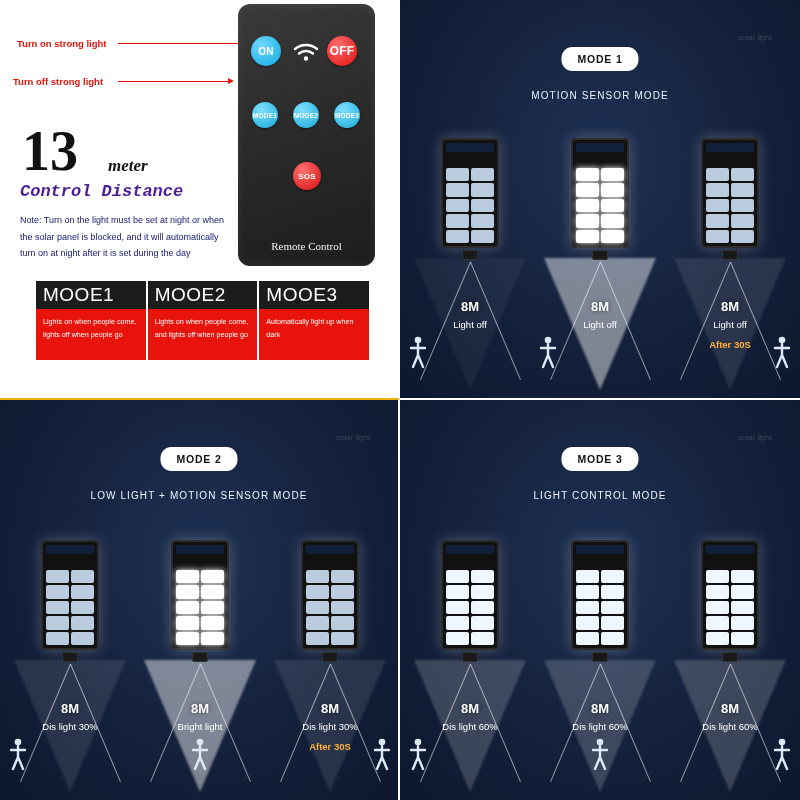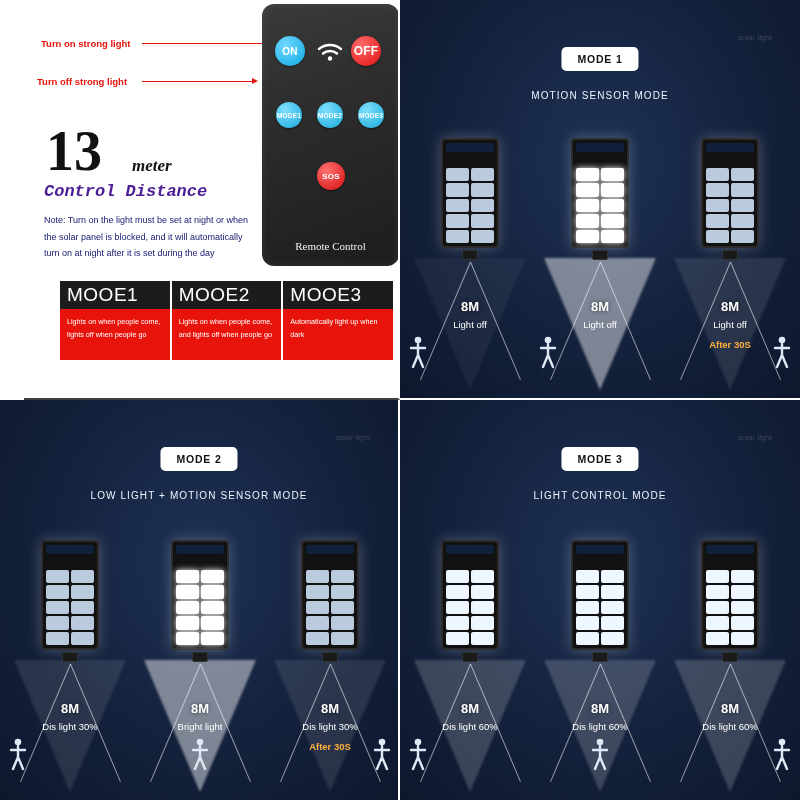--- a/index.html
+++ b/index.html
@@ -16,23 +16,22 @@
     grid-template-columns: 400px 400px;
     grid-template-rows: 400px 400px;
     background: #fff;
   }
 
   
   .q1 {
     position: relative;
     background: #ffffff;
     border-right: 2px solid #ffffff;
-    border-bottom: 2px solid #404040;
+    border-bottom: 2px solid #eab308;
     overflow: hidden;
-    margin-left: 24px;
   }
   .remote {
     position: absolute;
     left: 238px; top: 4px;
     width: 137px; height: 262px;
     background: linear-gradient(160deg,#3a3a3a 0%,#2b2b2b 45%,#1d1d1d 100%);
     border-radius: 12px;
     box-shadow: inset 0 0 10px rgba(255,255,255,.08);
   }
   .btn-round {
@@ -128,21 +127,21 @@
     padding-left: 11px;
   }
   .q2 { border-bottom: 2px solid #fff; }
   .q3 { border-right: 2px solid #fff; }
 
   .mode-badge {
     position: absolute;
     left: 50%; transform: translateX(-50%);
     top: 47px;
     background: #fff; color: #111;
-    border-radius: 5px;
+    border-radius: 11px;
     padding: 6px 16px;
     font-size: 10.5px; font-weight: bold;
     letter-spacing: .8px;
   }
   .mode-sub {
     position: absolute; left: 0; right: 0; top: 90px;
     text-align: center; color: #eef3ff;
     font-size: 10px; letter-spacing: 1.1px;
   }
   .watermark {

